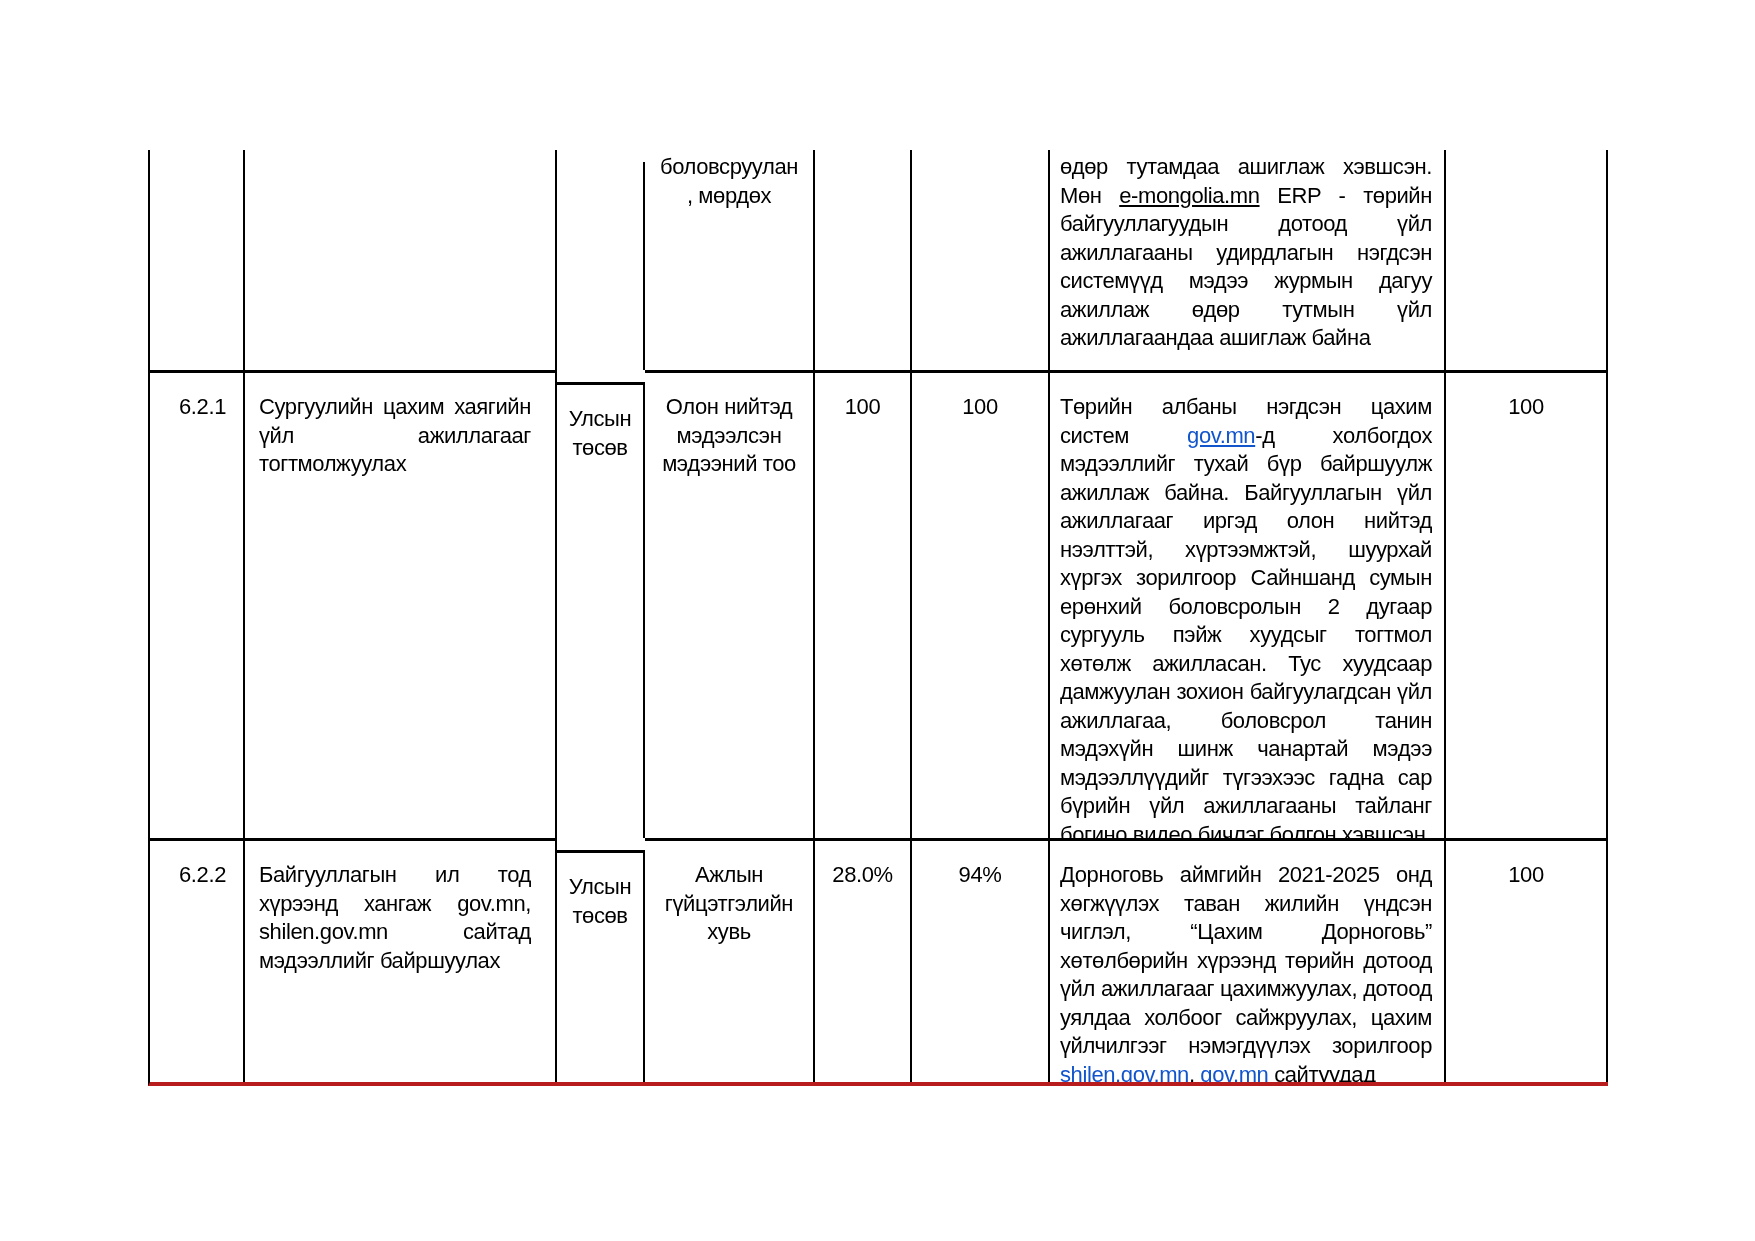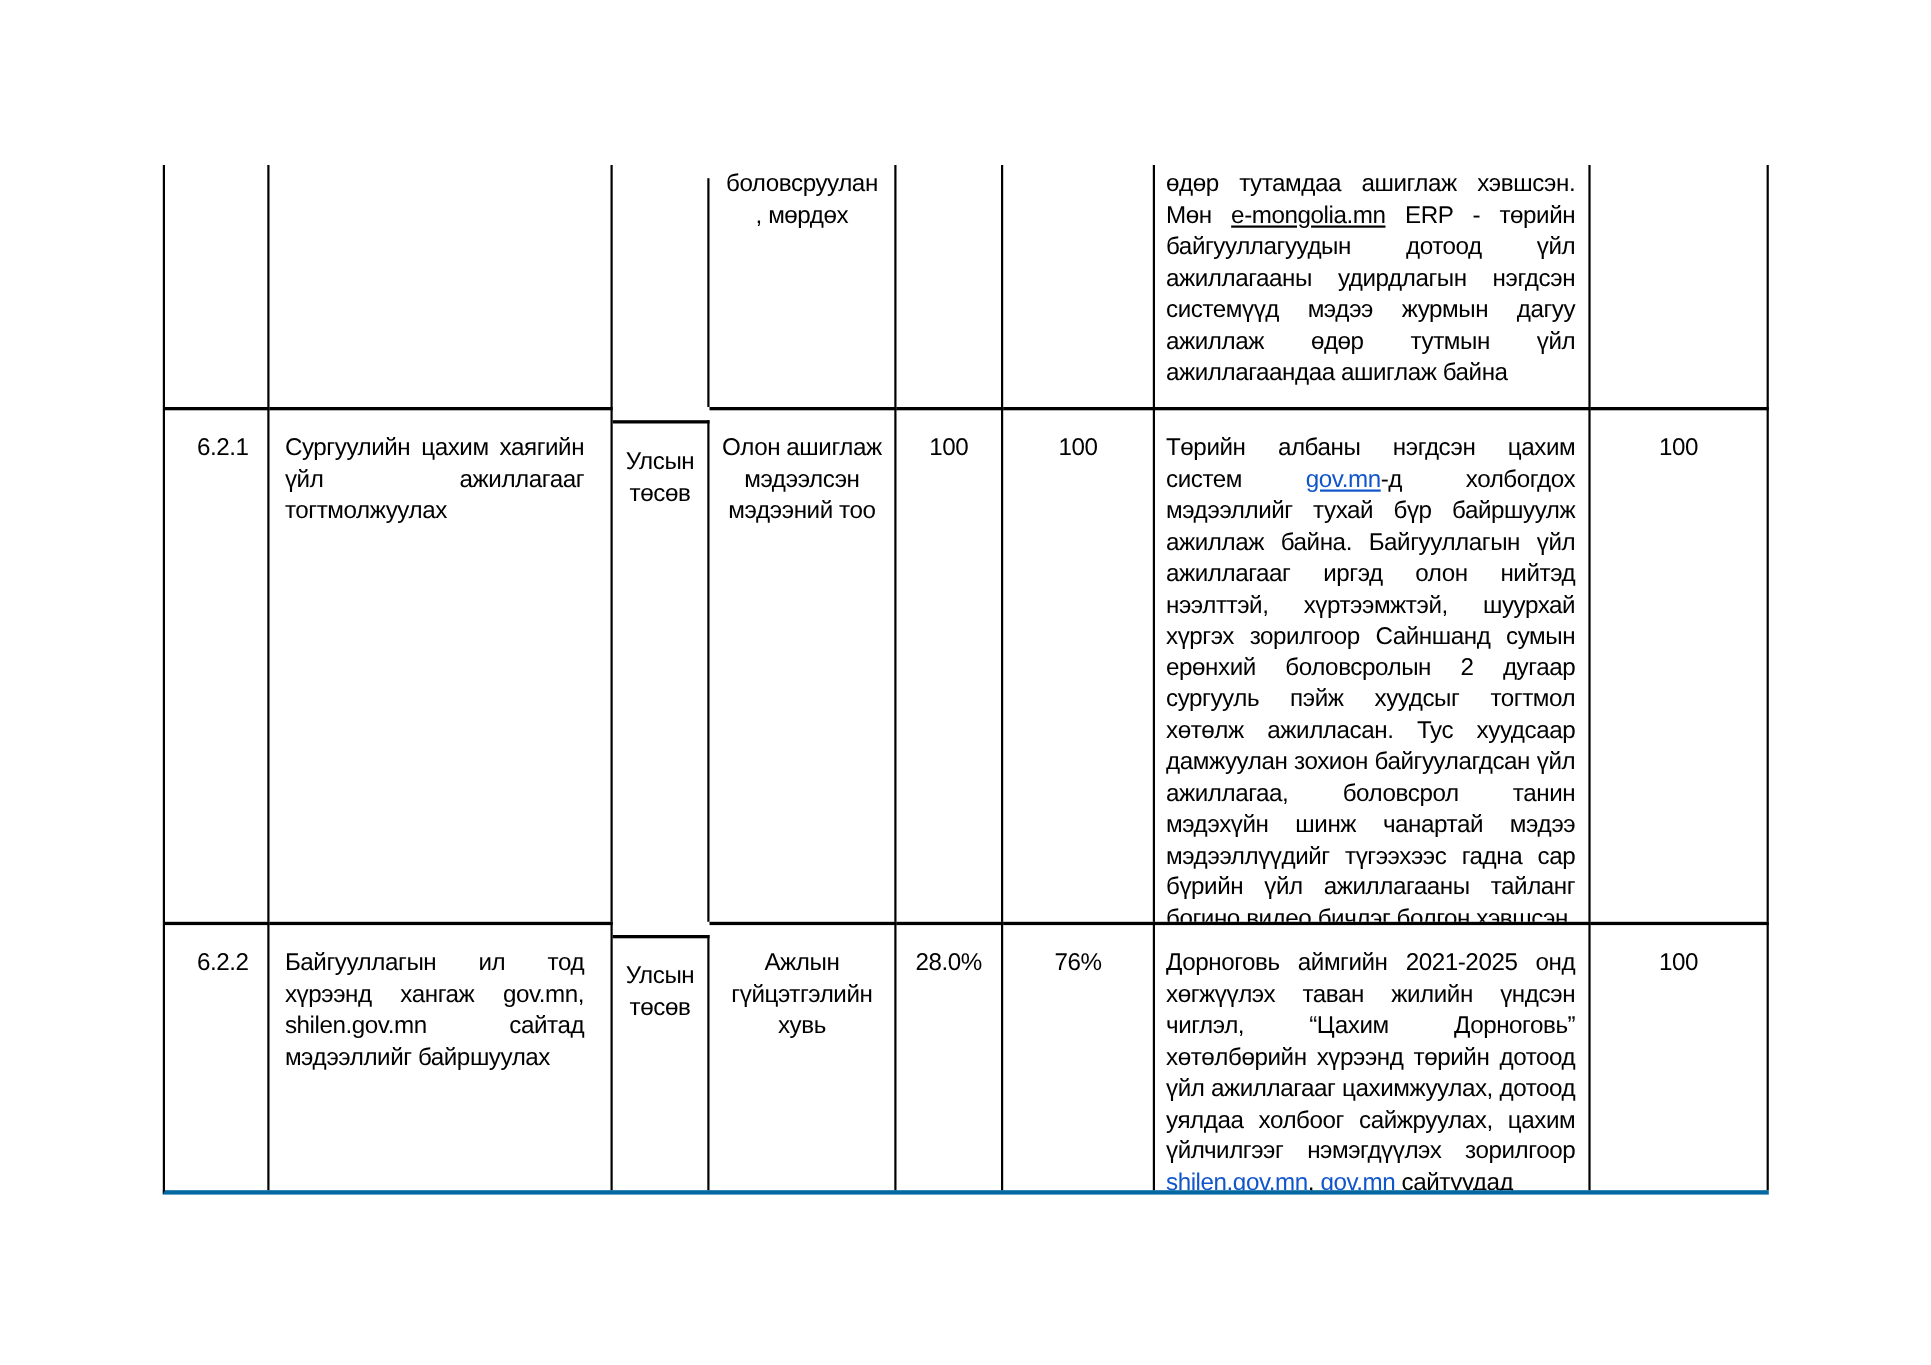--- a/index.html
+++ b/index.html
@@ -15,21 +15,21 @@
     color: #000000;
   }
   .table-grid {
     position: absolute;
     left: 148px;
     top: 150px;
     display: grid;
     grid-template-columns: 95px 312px 88px 170px 97px 138px 396px 162px;
     grid-template-rows: 220px 468px 244px;
     border-left: 2px solid #000;
-    border-bottom: 4px solid #0369a1;
+    border-bottom: 4px solid #b91c1c;
   }
   .trow { display: contents; }
   .cell {
     box-sizing: border-box;
     border-right: 2px solid #000;
     font-size: 22px;
     line-height: 28.5px;
     letter-spacing: -0.4px;
     overflow: hidden;
   }
@@ -76,31 +76,31 @@
     <div class="cell c-target center"><span></span></div>
     <div class="cell c-actual center"><span></span></div>
     <div class="cell c-result justify"><span><span>өдөр тутамдаа ашиглаж хэвшсэн. Мөн </span><span class="ulink">e-mongolia.mn</span><span> ERP - төрийн байгууллагуудын дотоод үйл ажиллагааны удирдлагын нэгдсэн системүүд мэдээ журмын дагуу ажиллаж өдөр тутмын үйл ажиллагаандаа ашиглаж байна</span></span></div>
     <div class="cell c-score center"><span></span></div>
   </div>
 
   <div class="trow r1">
     <div class="cell bt c-no center"><span>6.2.1</span></div>
     <div class="cell bt c-activity justify"><span>Сургуулийн цахим хаягийн үйл ажиллагааг тогтмолжуулах</span></div>
     <div class="cell bt c-budget center"><span>Улсын төсөв</span></div>
-    <div class="cell bt c-indicator center"><span>Олон ашиглаж мэдээлсэн мэдээний тоо</span></div>
+    <div class="cell bt c-indicator center"><span>Олон нийтэд мэдээлсэн мэдээний тоо</span></div>
     <div class="cell bt c-target center"><span>100</span></div>
     <div class="cell bt c-actual center"><span>100</span></div>
     <div class="cell bt c-result justify"><span><span>Төрийн албаны нэгдсэн цахим систем </span><span class="hlink">gov.mn</span><span>-д холбогдох мэдээллийг тухай бүр байршуулж ажиллаж байна. Байгууллагын үйл ажиллагааг иргэд олон нийтэд нээлттэй, хүртээмжтэй, шуурхай хүргэх зорилгоор Сайншанд сумын ерөнхий боловсролын 2 дугаар сургууль пэйж хуудсыг тогтмол хөтөлж ажилласан. Тус хуудсаар дамжуулан зохион байгуулагдсан үйл ажиллагаа, боловсрол танин мэдэхүйн шинж чанартай мэдээ мэдээллүүдийг түгээхээс гадна сар бүрийн үйл ажиллагааны тайланг богино видео бичлэг болгон хэвшсэн.</span></span></div>
     <div class="cell bt c-score center"><span>100</span></div>
   </div>
 
   <div class="trow r2">
     <div class="cell bt c-no center"><span>6.2.2</span></div>
     <div class="cell bt c-activity justify"><span>Байгууллагын ил тод хүрээнд хангаж gov.mn, shilen.gov.mn сайтад мэдээллийг байршуулах</span></div>
     <div class="cell bt c-budget center"><span>Улсын төсөв</span></div>
     <div class="cell bt c-indicator center"><span>Ажлын гүйцэтгэлийн хувь</span></div>
     <div class="cell bt c-target center"><span>28.0%</span></div>
-    <div class="cell bt c-actual center"><span>76%</span></div>
+    <div class="cell bt c-actual center"><span>94%</span></div>
     <div class="cell bt c-result justify"><span><span>Дорноговь аймгийн 2021-2025 онд хөгжүүлэх таван жилийн үндсэн чиглэл, “Цахим Дорноговь” хөтөлбөрийн хүрээнд төрийн дотоод үйл ажиллагааг цахимжуулах, дотоод уялдаа холбоог сайжруулах, цахим үйлчилгээг нэмэгдүүлэх зорилгоор </span><span class="hlink">shilen.gov.mn</span><span>, </span><span class="hlink">gov.mn</span><span> сайтуудад</span></span></div>
     <div class="cell bt c-score center"><span>100</span></div>
   </div>
 
 </div>
 
 </body></html>

